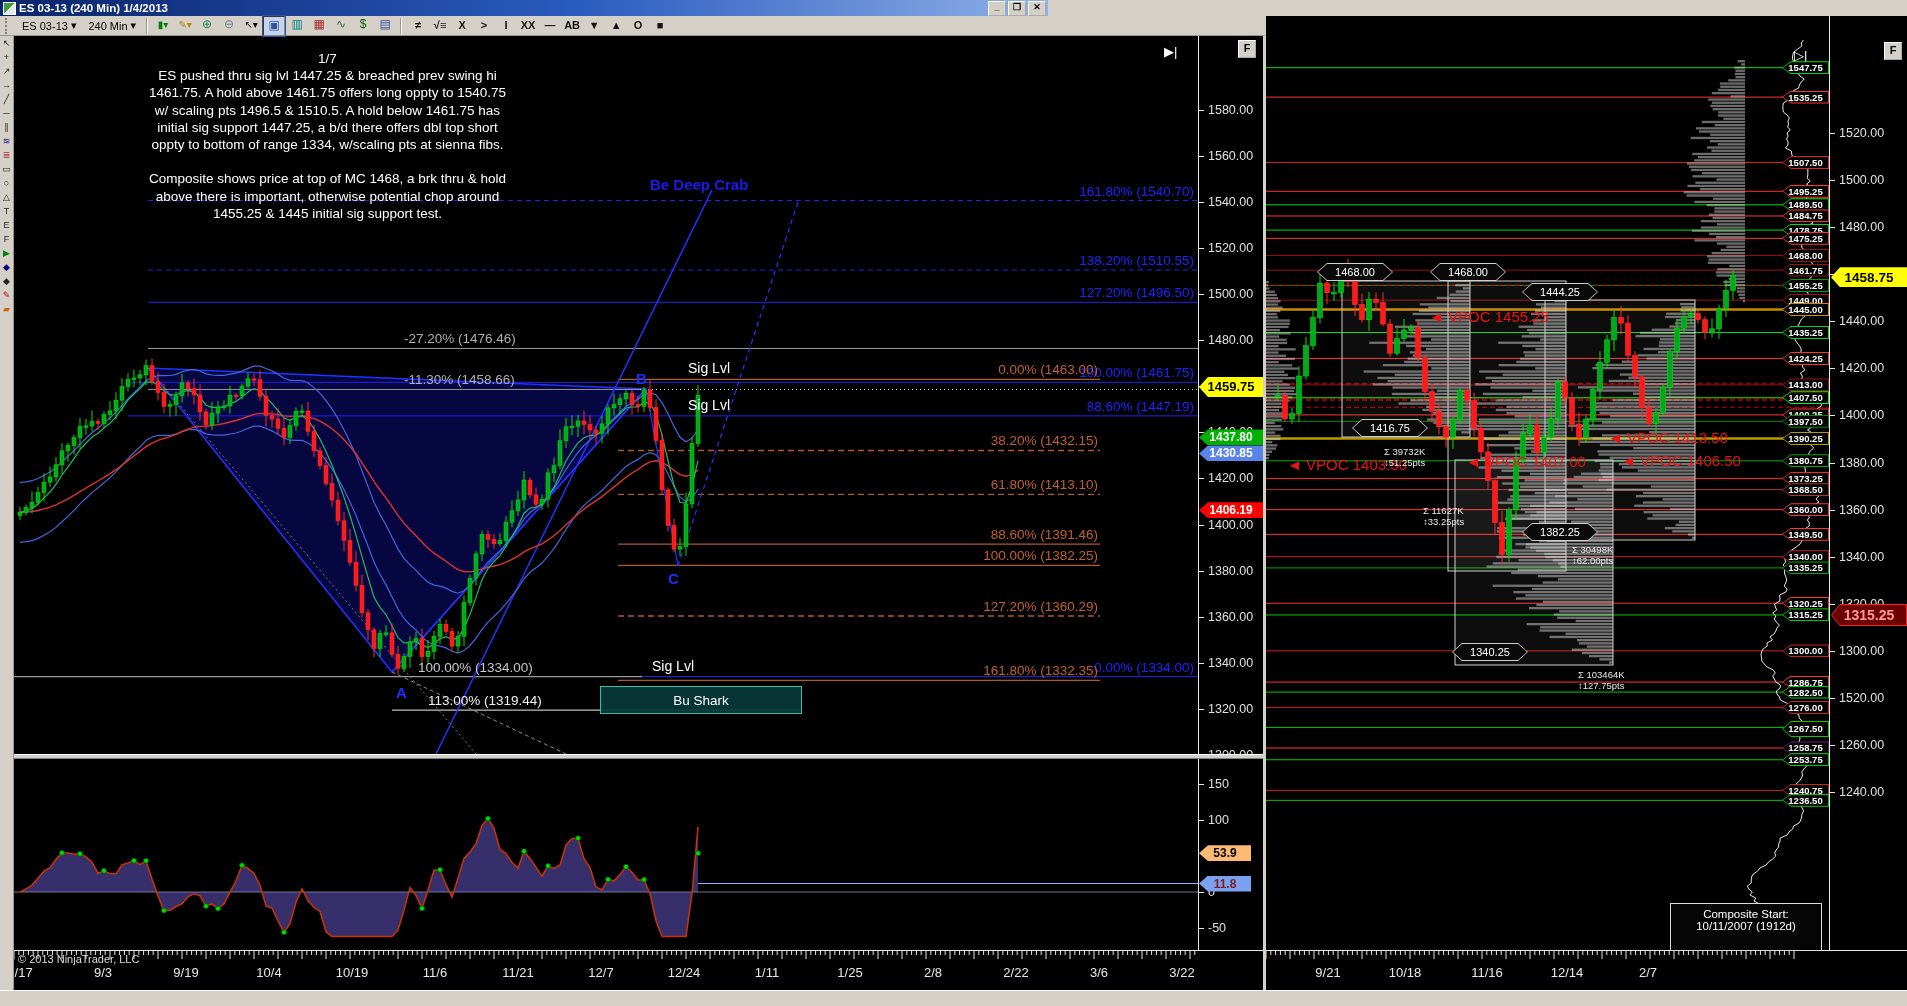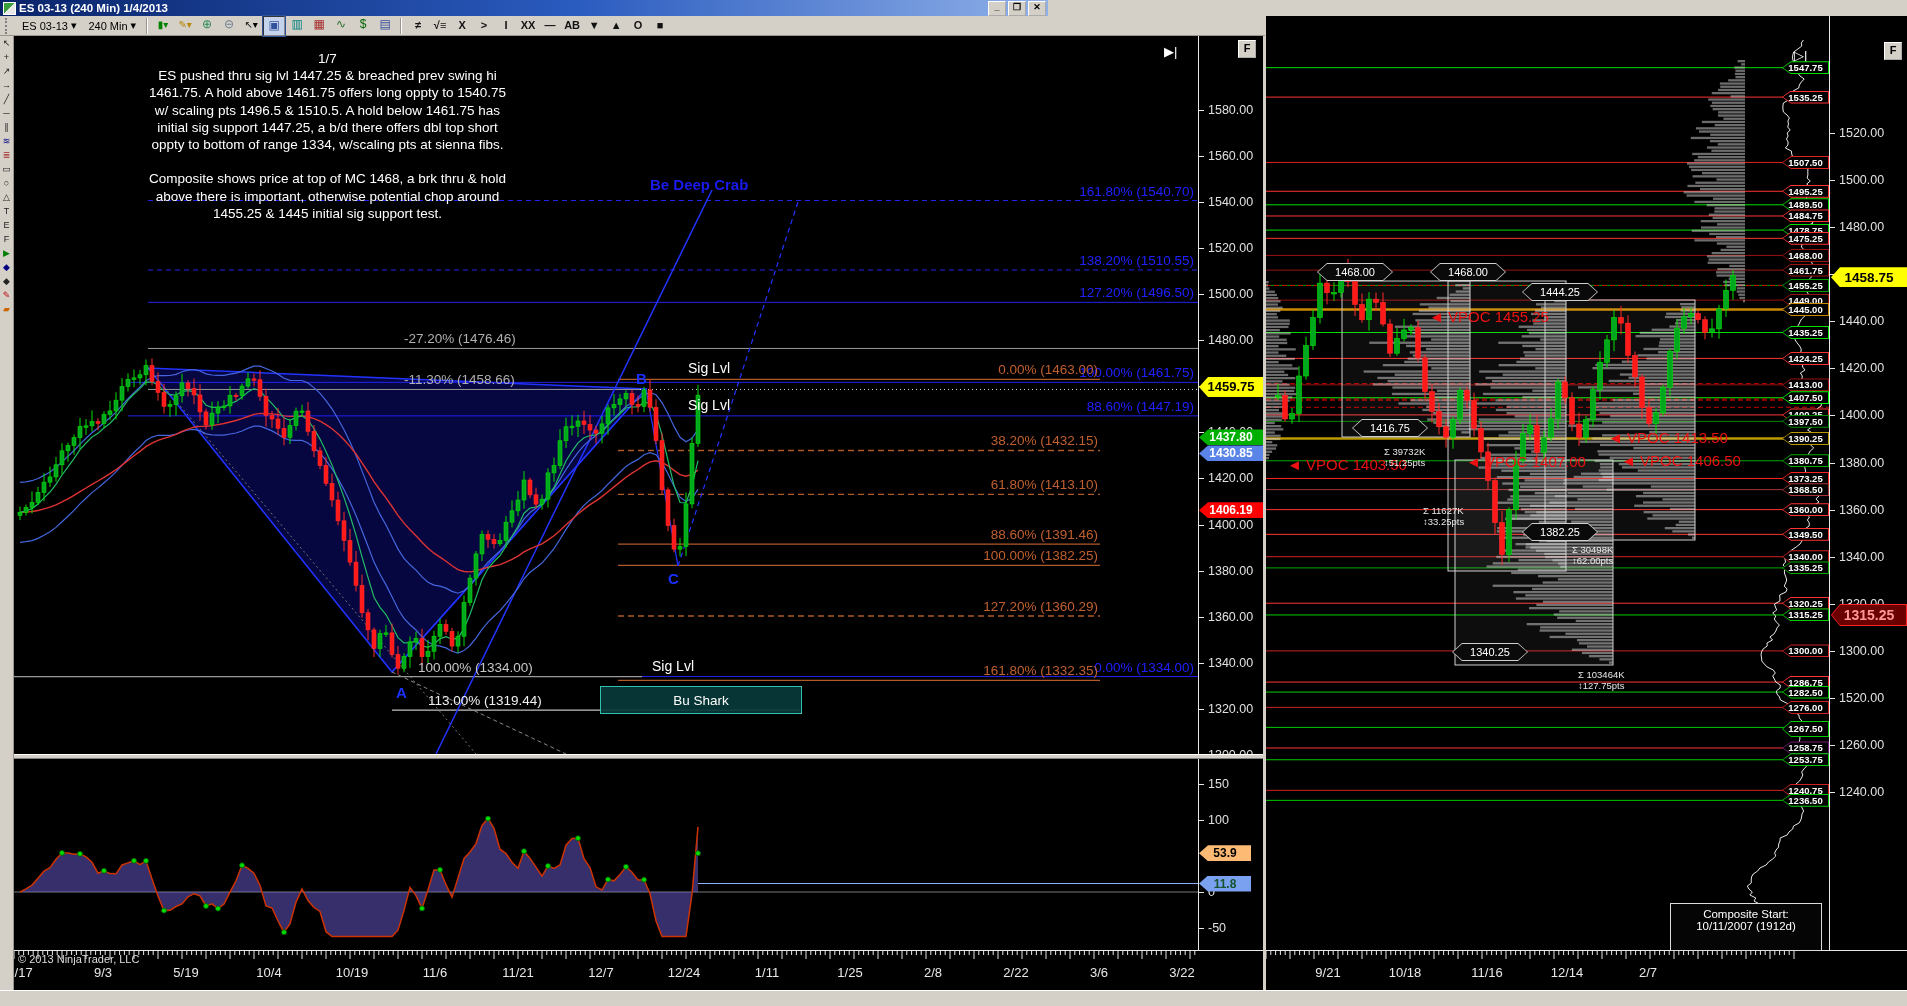--- a/index.html
+++ b/index.html
@@ -1429,21 +1429,21 @@
       <line x1="1765.1999999999953" y1="0" x2="1765.1999999999953" y2="4" stroke="#e8e8e8" stroke-width="1"></line>
       <line x1="1769.9999999999952" y1="0" x2="1769.9999999999952" y2="8" stroke="#e8e8e8" stroke-width="1"></line>
       <line x1="1774.7999999999952" y1="0" x2="1774.7999999999952" y2="4" stroke="#e8e8e8" stroke-width="1"></line>
       <line x1="1779.5999999999951" y1="0" x2="1779.5999999999951" y2="4" stroke="#e8e8e8" stroke-width="1"></line>
       <line x1="1784.399999999995" y1="0" x2="1784.399999999995" y2="4" stroke="#e8e8e8" stroke-width="1"></line>
       <line x1="1789.199999999995" y1="0" x2="1789.199999999995" y2="4" stroke="#e8e8e8" stroke-width="1"></line>
       <line x1="1793.999999999995" y1="0" x2="1793.999999999995" y2="8" stroke="#e8e8e8" stroke-width="1"></line>
     </svg>
     <div class="datelab" style="left: 20px;">8/17</div>
     <div class="datelab" style="left: 103px;">9/3</div>
-    <div class="datelab" style="left: 186px;">5/19</div>
+    <div class="datelab" style="left: 186px;">9/19</div>
     <div class="datelab" style="left: 269px;">10/4</div>
     <div class="datelab" style="left: 352px;">10/19</div>
     <div class="datelab" style="left: 435px;">11/6</div>
     <div class="datelab" style="left: 518px;">11/21</div>
     <div class="datelab" style="left: 601px;">12/7</div>
     <div class="datelab" style="left: 684px;">12/24</div>
     <div class="datelab" style="left: 767px;">1/11</div>
     <div class="datelab" style="left: 850px;">1/25</div>
     <div class="datelab" style="left: 933px;">2/8</div>
     <div class="datelab" style="left: 1016px;">2/22</div>
@@ -1498,21 +1498,21 @@
     <div class="flabel rt" style="left: 880px; width: 218px; top: 663.338px; color: rgb(192, 96, 48);">161.80% (1332.35)</div>
     <div class="flabel" style="left: 404px; top: 331.453px; color: rgb(176, 176, 176);">-27.20% (1476.46)</div>
     <div class="flabel" style="left: 404px; top: 372.446px; color: rgb(176, 176, 176);">-11.30% (1458.66)</div>
     <div class="flabel" style="left: 418px; top: 659.538px; color: rgb(200, 200, 200);">100.00% (1334.00)</div>
     <div class="flabel" style="left: 428px; top: 693.07px; color: rgb(240, 240, 240);">113.00% (1319.44)</div>
     <div class="tag" style="left: 1199px; top: 376.936px; width: 64px; height: 20px; background: rgb(255, 255, 0); color: rgb(0, 0, 0); font-size: 13px;">1459.75</div>
     <div class="tag" style="left: 1199px; top: 429.487px; width: 64px; height: 16px; background: rgb(0, 176, 0); color: rgb(255, 255, 255); font-size: 12px;">1437.80</div>
     <div class="tag" style="left: 1199px; top: 445.492px; width: 64px; height: 16px; background: rgb(91, 132, 232); color: rgb(255, 255, 255); font-size: 12px;">1430.85</div>
     <div class="tag" style="left: 1199px; top: 502.284px; width: 64px; height: 16px; background: rgb(255, 0, 0); color: rgb(255, 255, 255); font-size: 12px;">1406.19</div>
     <div class="tag" style="left: 1199px; top: 845.192px; width: 52px; height: 16px; background: #fdba74; color: rgb(0, 0, 0); font-size: 12px;">53.9</div>
-    <div class="tag" style="left: 1199px; top: 875.504px; width: 52px; height: 16px; background: rgb(122, 160, 240); color: #14532d; font-size: 12px;">11.8</div>
+    <div class="tag" style="left: 1199px; top: 875.504px; width: 52px; height: 16px; background: rgb(122, 160, 240); color: #7f1d1d; font-size: 12px;">11.8</div>
     <div class="tagb" style="left: 1782px; top: 61.1765px; width: 47px; height: 13px; background: rgb(0, 221, 0);">
       <div class="in">1547.75</div>
     </div>
     <div class="tagb" style="left: 1782px; top: 90.6015px; width: 47px; height: 13px; background: rgb(255, 51, 51);">
       <div class="in">1535.25</div>
     </div>
     <div class="tagb" style="left: 1782px; top: 155.925px; width: 47px; height: 13px; background: rgb(221, 34, 34);">
       <div class="in">1507.50</div>
     </div>
     <div class="tagb" style="left: 1782px; top: 184.762px; width: 47px; height: 13px; background: rgb(255, 51, 51);">

